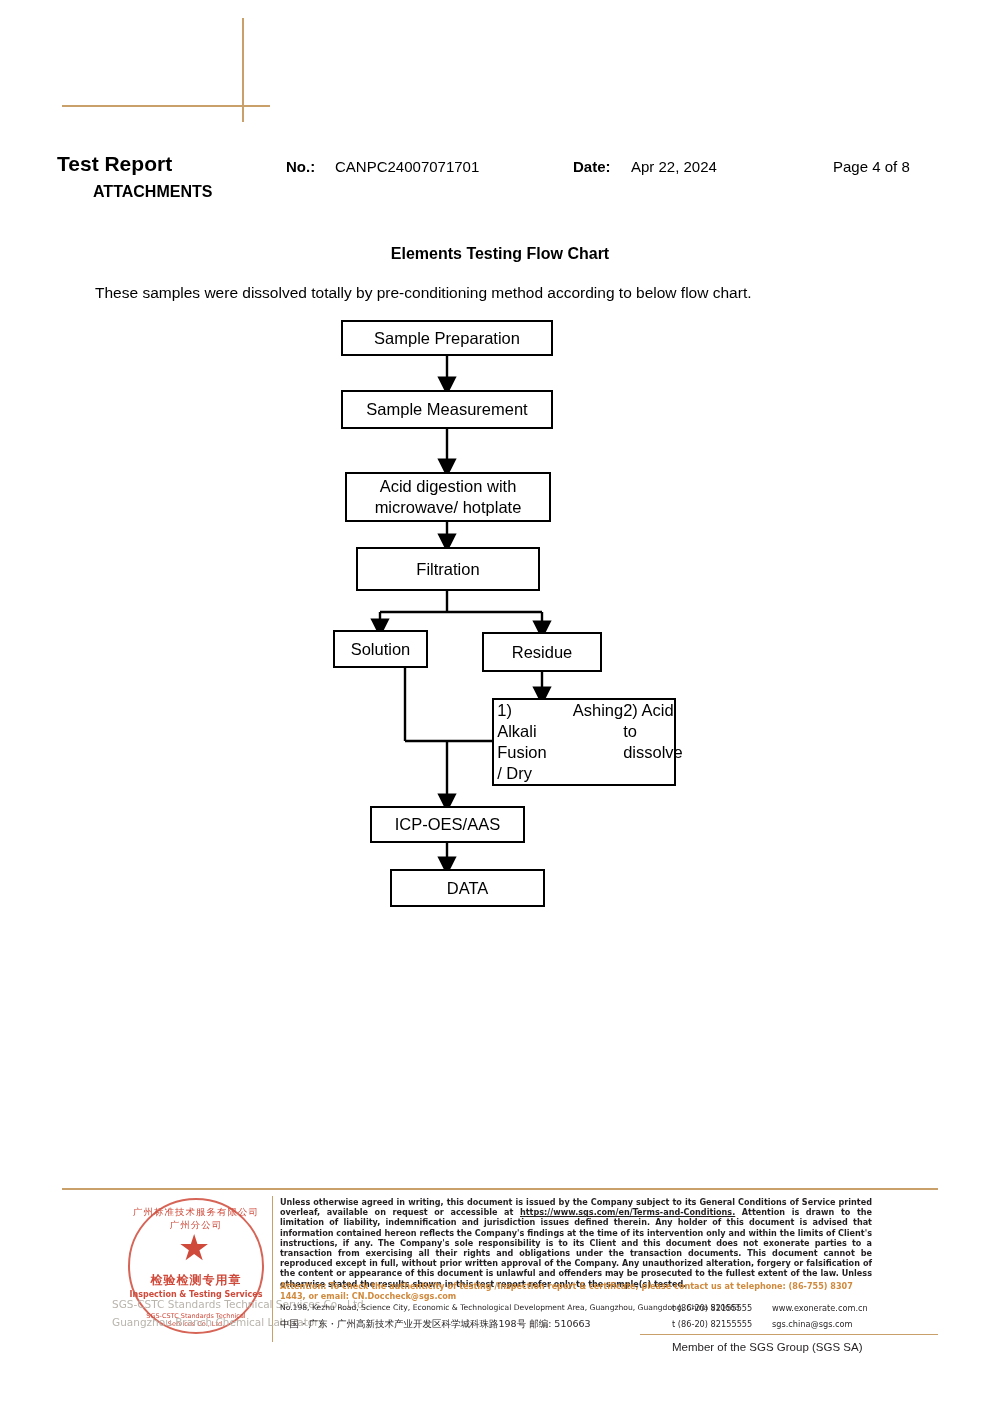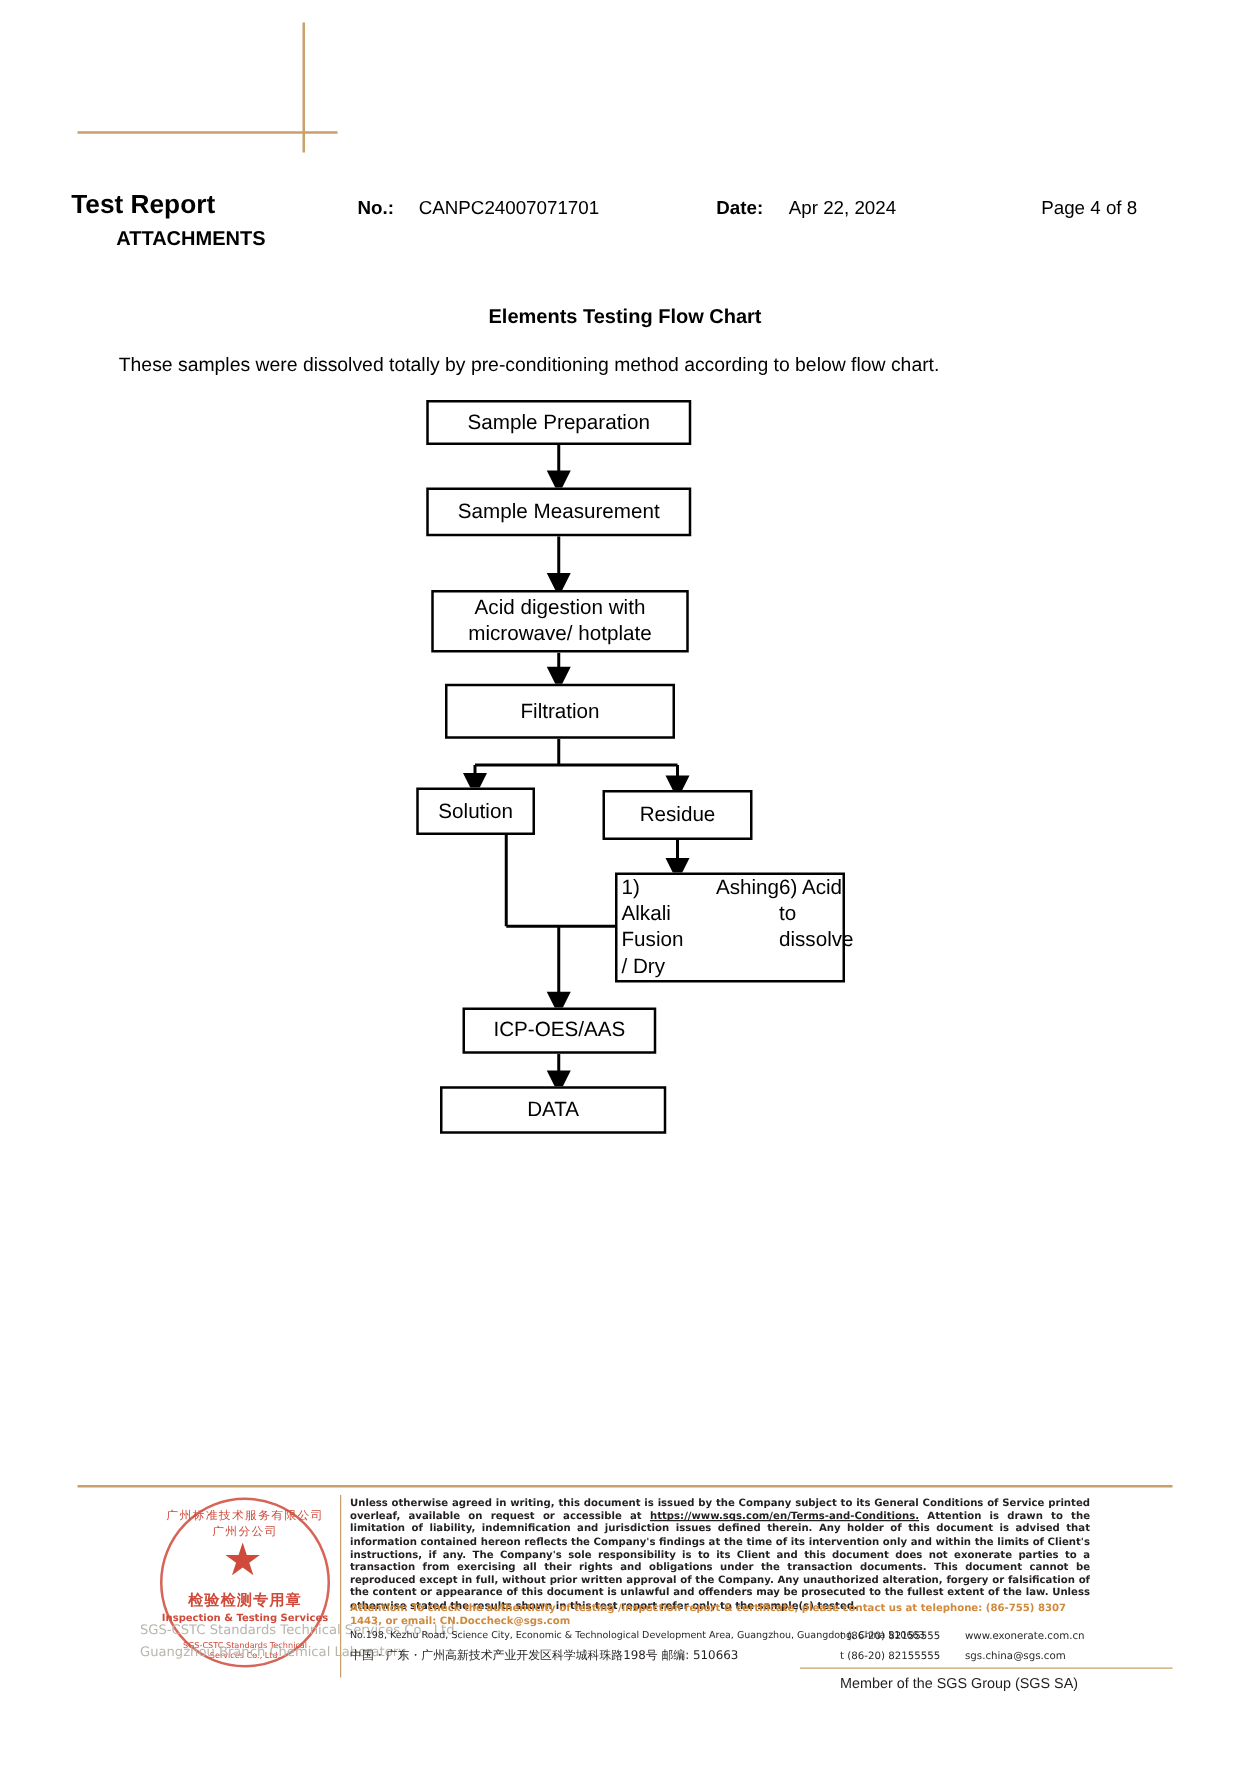--- a/index.html
+++ b/index.html
@@ -408,28 +408,28 @@
     <span>Solution</span>
   </div>
 
   <div class="fbox" style="left:482px; top:632px; width:120px; height:40px;">
     <span>Residue</span>
   </div>
 
   <div class="fbox left-align" style="left:492px; top:698px; width:184px; height:88px; flex-direction:row; justify-content:center; align-items:flex-start;">
     <span>1) Alkali Fusion / Dry</span>
     <span class="ind">Ashing</span>
-    <span>6) Acid to dissolve</span>
+    <span>2) Acid to dissolve</span>
   </div>
 
   <div class="fbox" style="left:370px; top:806px; width:155px; height:37px;">
     <span>ICP-OES/AAS</span>
   </div>
 
-  <div class="fbox" style="left:352px; top:869px; width:181px; height:38px;">
+  <div class="fbox" style="left:390px; top:869px; width:155px; height:38px;">
     <span>DATA</span>
   </div>
 
   <div id="footer-rule"></div>
   <div id="footer-vsep"></div>
   <div id="footer-rule2"></div>
 
   <div id="stamp">
     <div id="stamp-ring"></div>
     <div id="stamp-arc-top">广州标准技术服务有限公司广州分公司</div>

